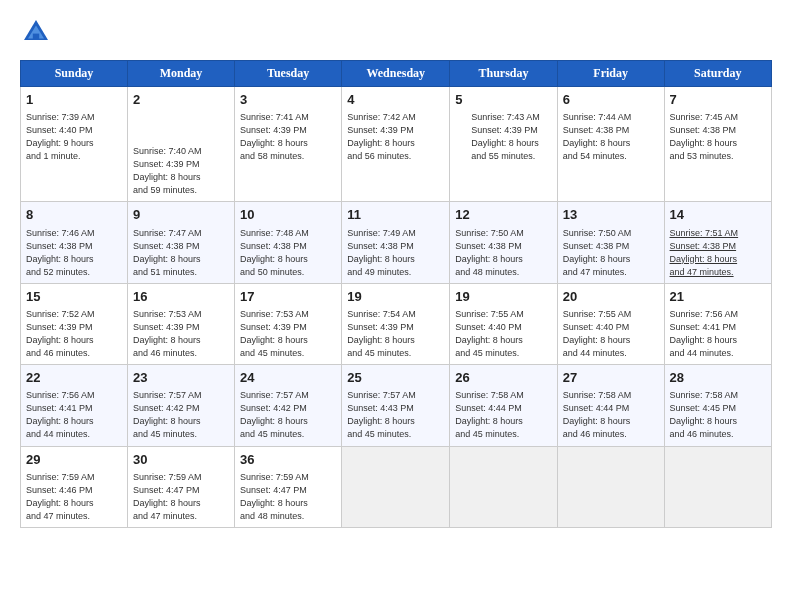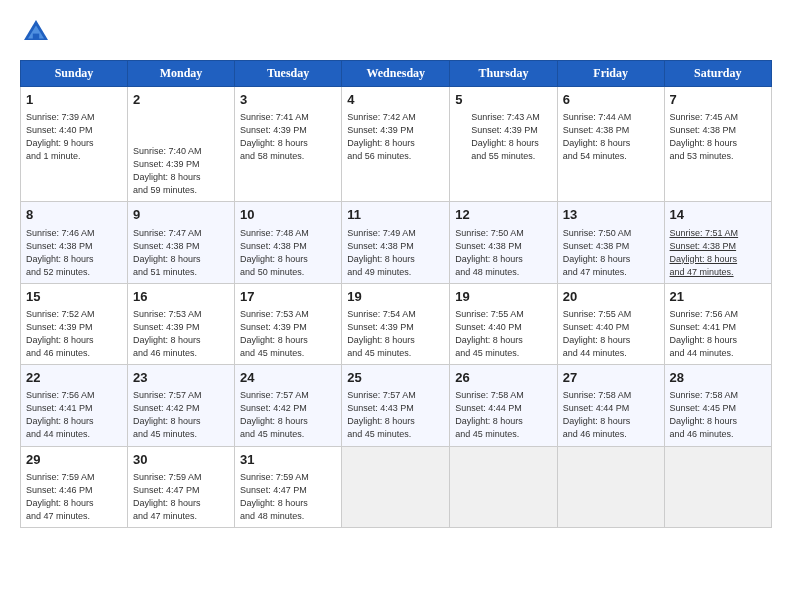--- a/index.html
+++ b/index.html
@@ -342,21 +342,21 @@
 and 47 minutes.</div>
           </td>
           <td>
             <span class="day-num">30</span>
             <div class="day-info" style="white-space: pre-line;">Sunrise: 7:59 AM
 Sunset: 4:47 PM
 Daylight: 8 hours
 and 47 minutes.</div>
           </td>
           <td>
-            <span class="day-num">31</span>
+            <span class="day-num">36</span>
             <div class="day-info" style="white-space: pre-line;">Sunrise: 7:59 AM
 Sunset: 4:47 PM
 Daylight: 8 hours
 and 48 minutes.</div>
           </td>
           <td class="empty"></td>
           <td class="empty"></td>
           <td class="empty"></td>
           <td class="empty"></td>
         </tr>

